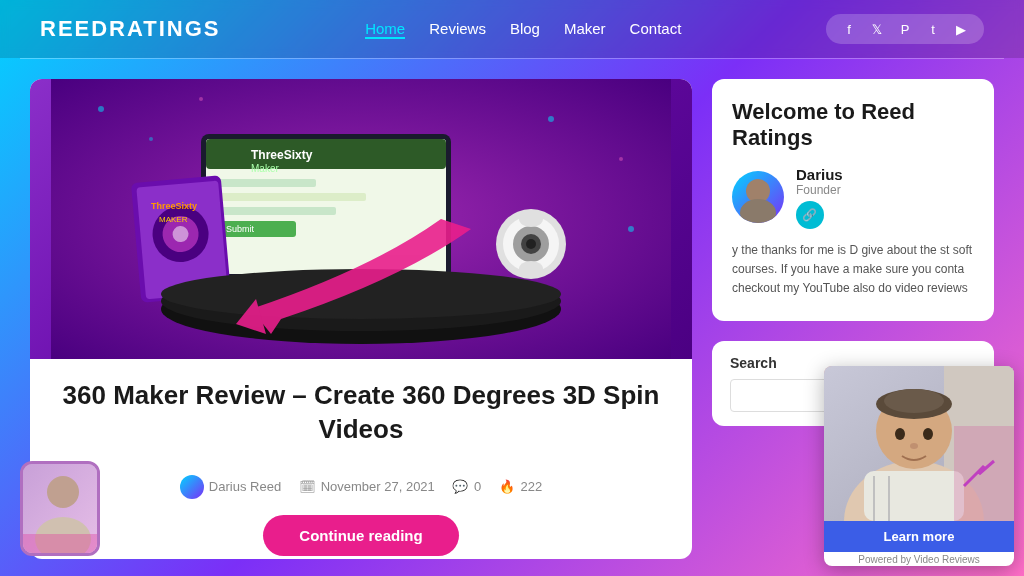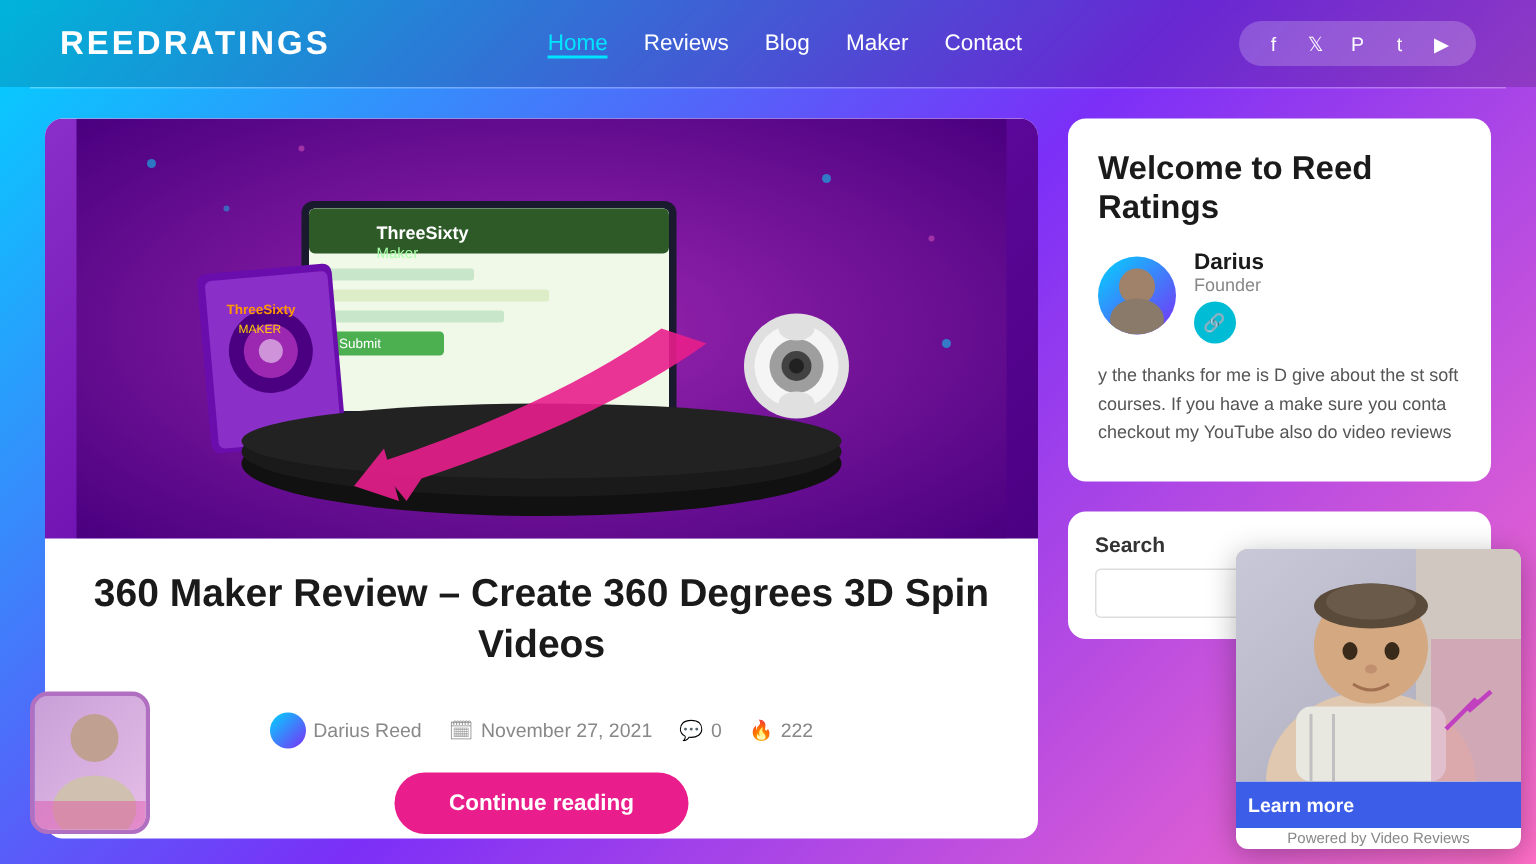--- a/index.html
+++ b/index.html
@@ -285,21 +285,21 @@
     .learn-more-btn {
       display: block;
       width: 100%;
       background: #3b5de7;
       color: white;
       border: none;
       padding: 8px;
       font-size: 13px;
       font-weight: 600;
       cursor: pointer;
-      text-align: left;
+      text-align: center;
     }
 
     .powered-by {
       font-size: 10px;
       color: #888;
       text-align: center;
       padding: 2px;
     }
 
     

